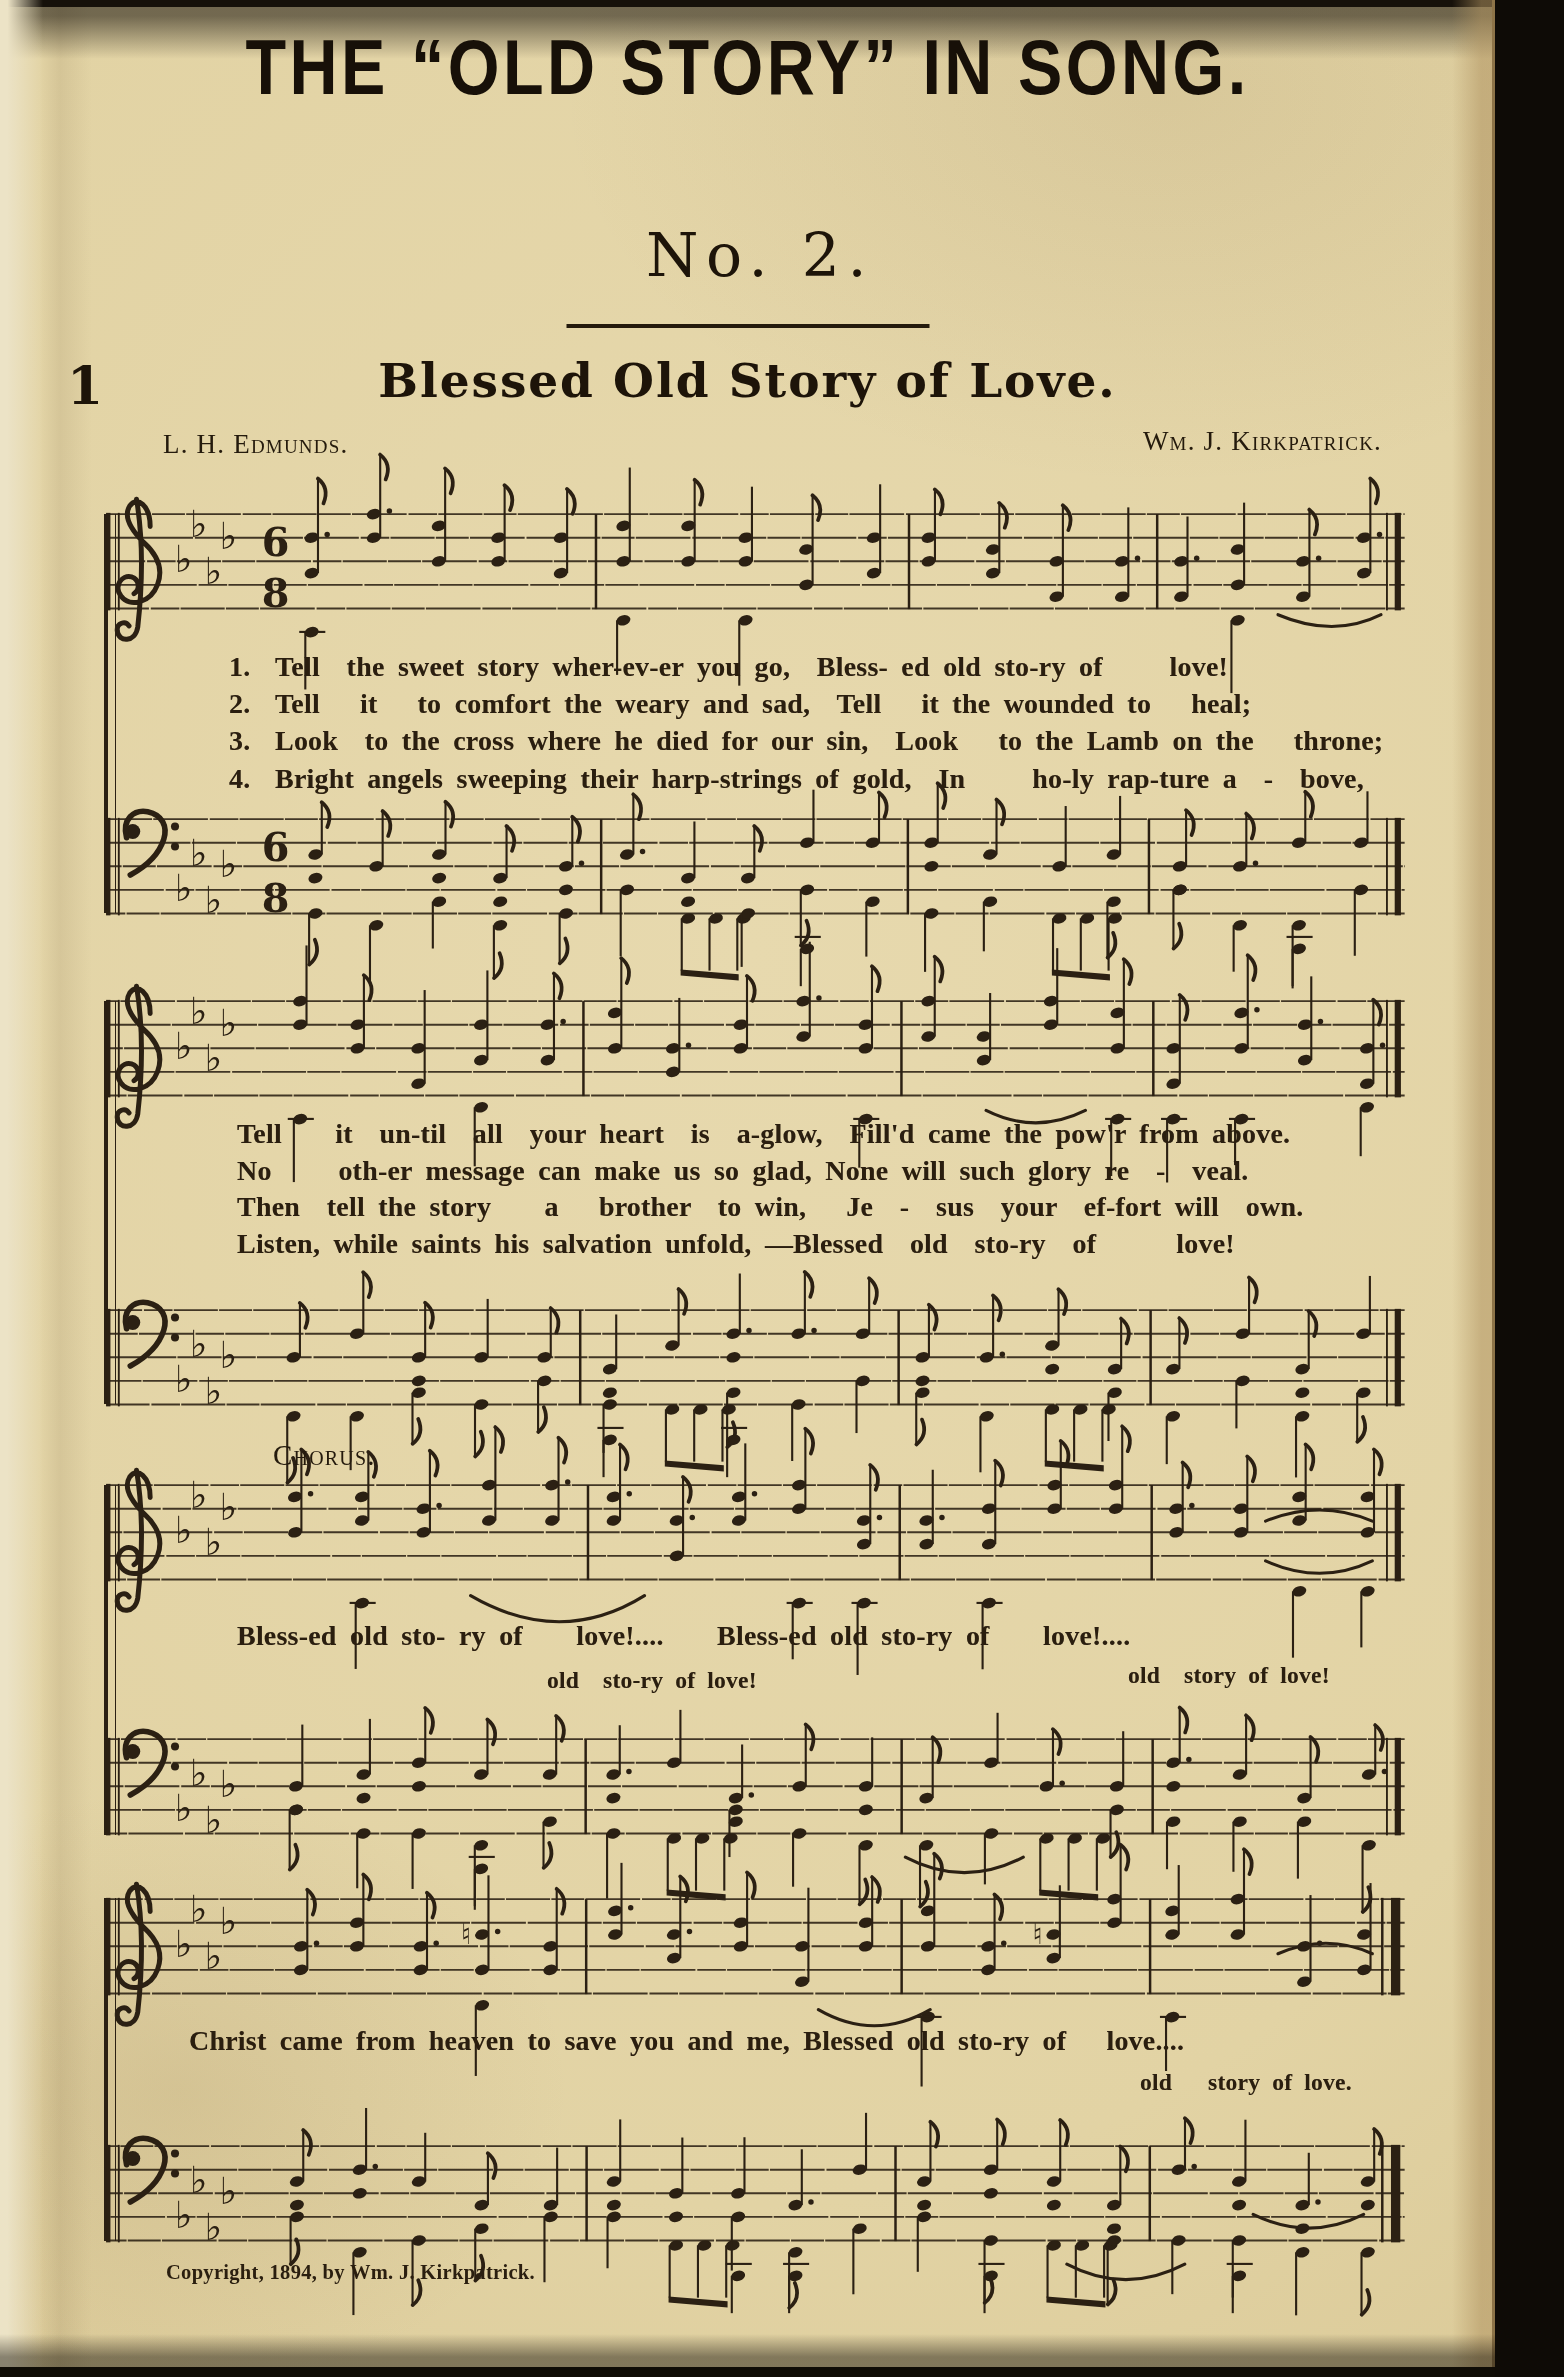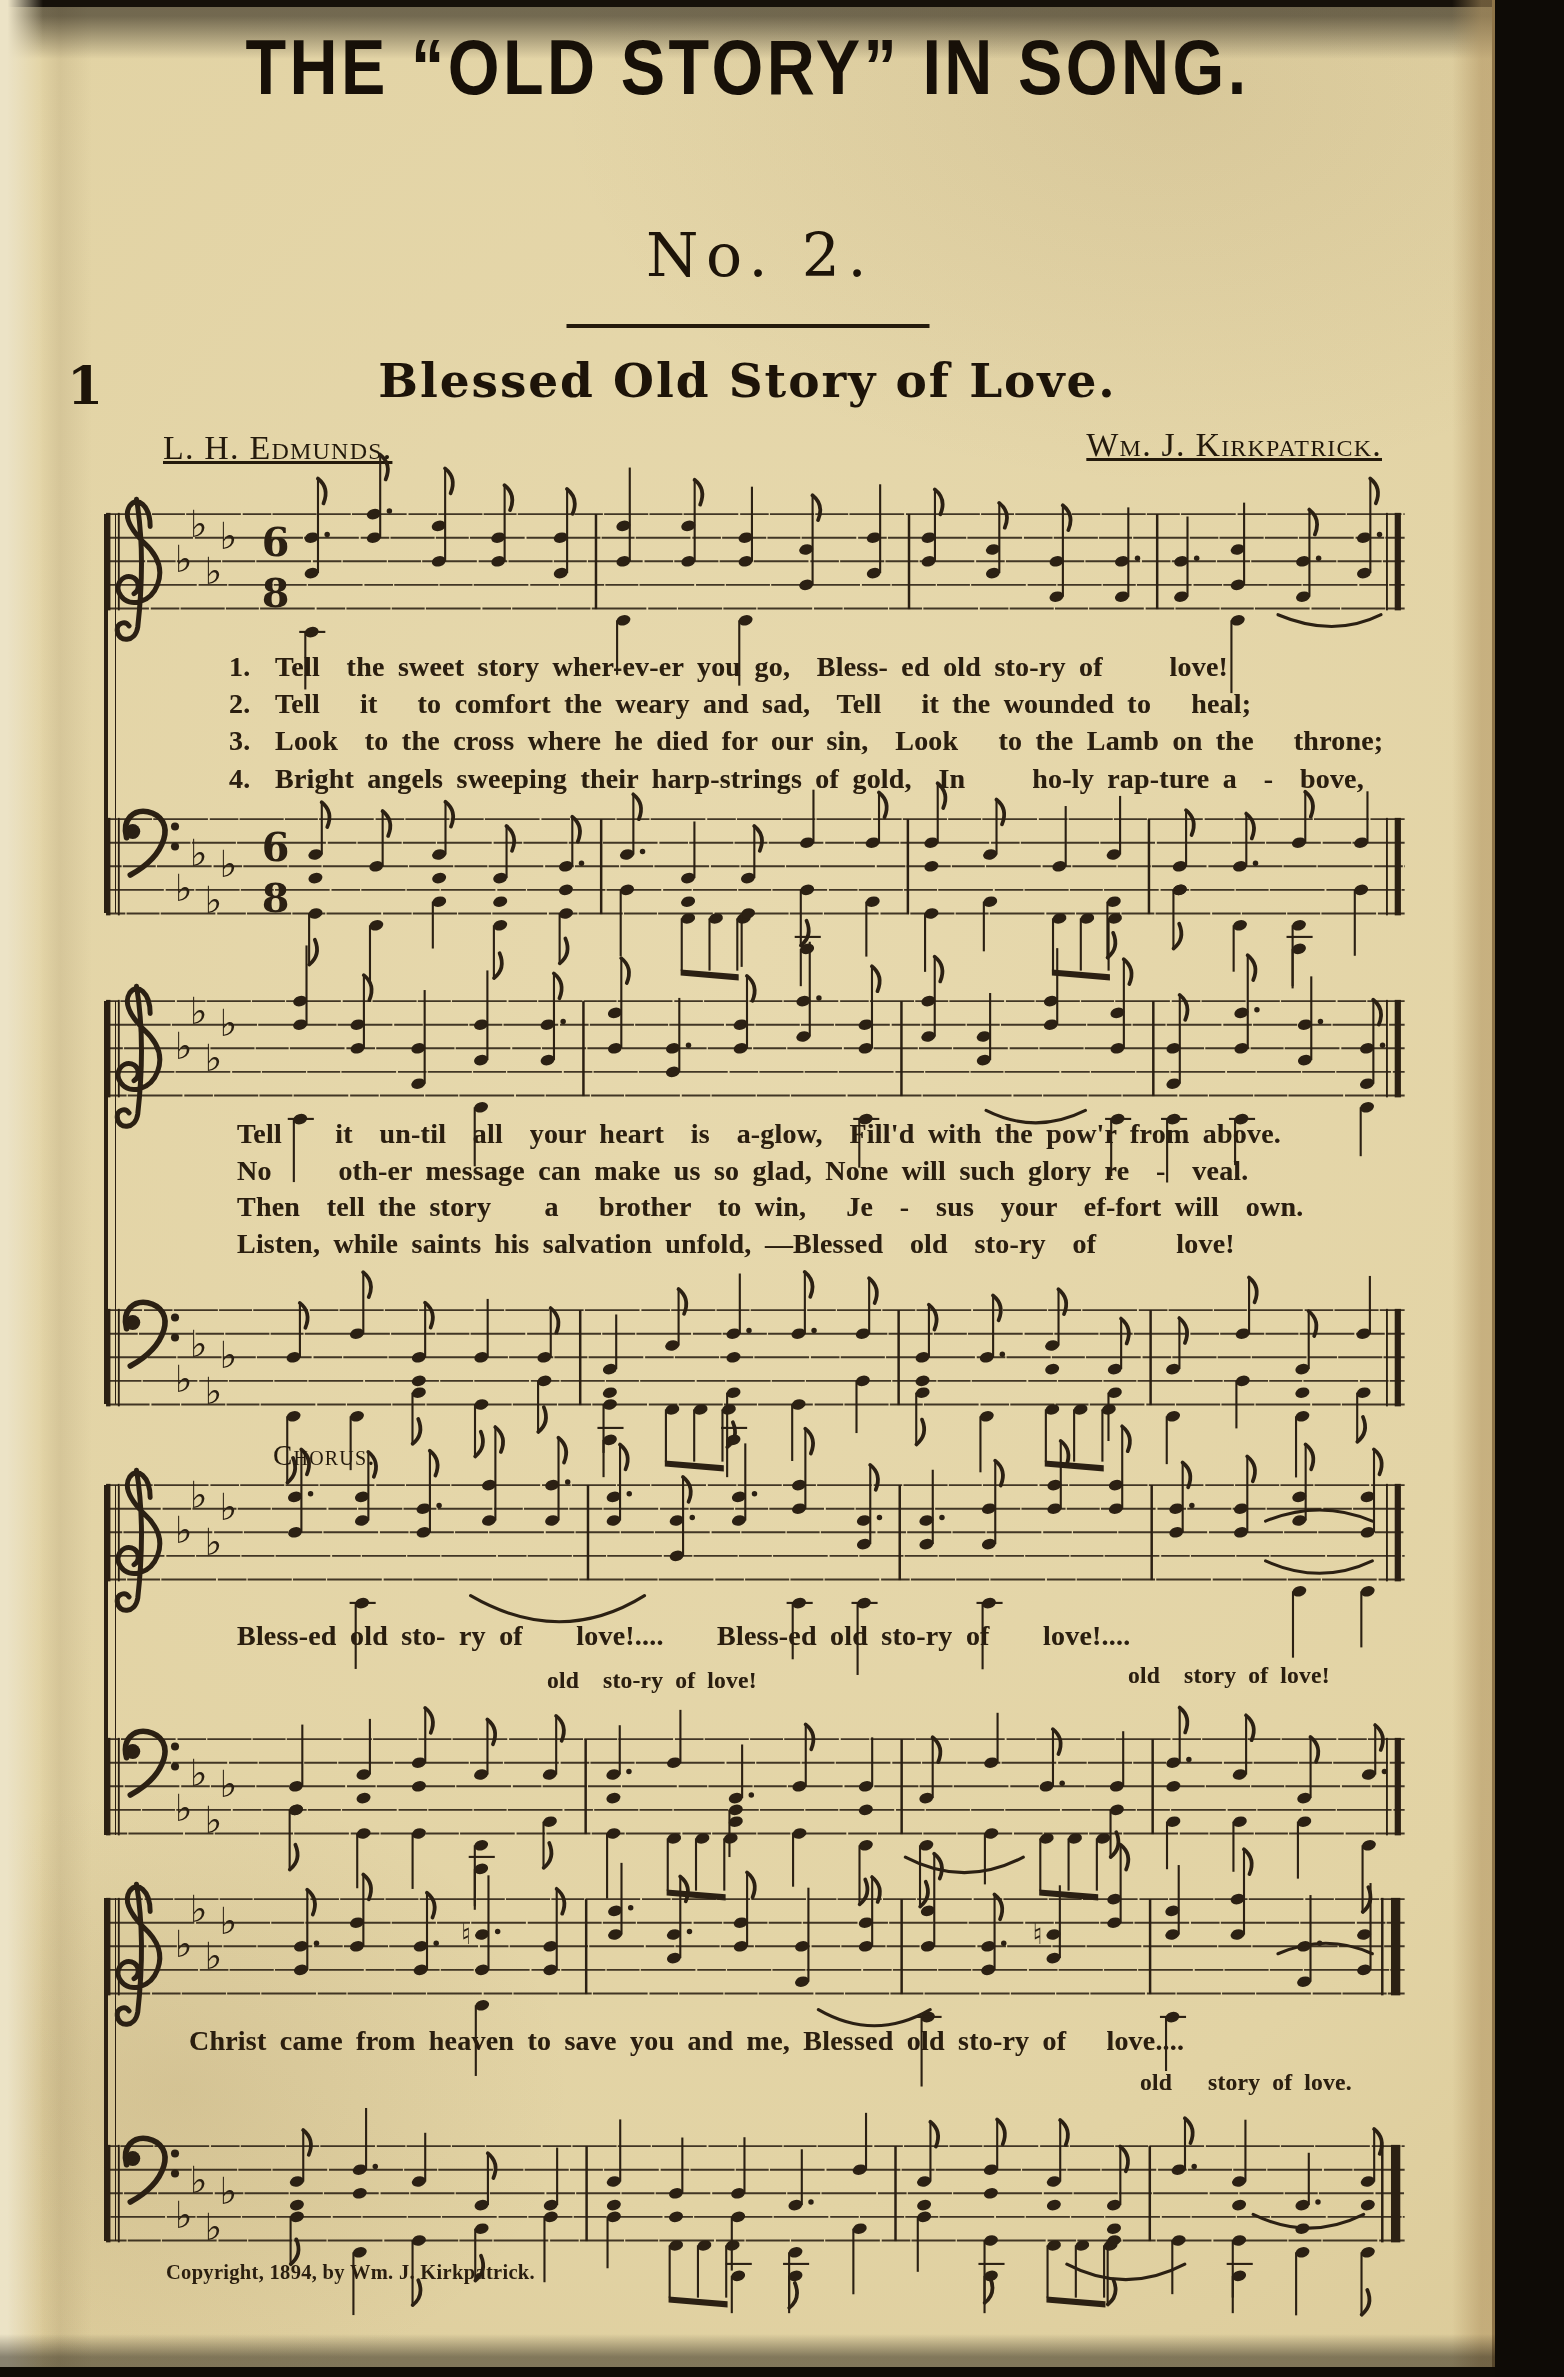--- a/index.html
+++ b/index.html
@@ -29,21 +29,21 @@
     font-family:"Liberation Sans",sans-serif;font-weight:bold;font-size:70px;letter-spacing:3.7px;color:#171008;}
   .series-title .stretch{display:inline-block;transform:scale(.95,1.12);transform-origin:center;}
   .series-number{position:absolute;left:0;right:0;top:220px;text-align:center;
     font-family:"DejaVu Serif",serif;font-size:60px;letter-spacing:7.5px;color:#1d1409;margin-left:25px;}
   .title-rule{position:absolute;top:324px;left:50%;transform:translateX(-50%);width:363px;height:4.3px;
     background:#241a0c;}
   .hymn-number{position:absolute;left:67px;top:355px;font-family:"DejaVu Serif",serif;
     font-weight:bold;font-size:52px;color:#1d1409;}
   .hymn-title{position:absolute;left:0;right:0;top:353px;margin:0;text-align:center;
     font-family:"DejaVu Serif",serif;font-weight:bold;font-size:47px;letter-spacing:1.9px;color:#1d1409;}
-  .author{position:absolute;top:429px;font-variant:small-caps;font-size:34px;letter-spacing:1.2px;color:#241a0c;text-decoration:underline;}
+  .author{position:absolute;top:429px;font-variant:small-caps;font-size:27px;letter-spacing:1.2px;color:#241a0c;}
   .author.left{left:163px;}
   .author.right{right:113px;top:426px;text-align:right;}
   .chorus-label{position:absolute;left:237px;top:1439px;font-variant:small-caps;
     font-size:29px;letter-spacing:1.2px;color:#241a0c;margin-left:36px;}
   .staff{position:absolute;left:98px;width:1329px;height:286px;}
   .sys-line{position:absolute;left:104px;width:11.8px;
     border-left:4.3px solid #2b2013;border-right:1.9px solid #2b2013;box-sizing:border-box;}
   .lyric{position:absolute;font-weight:bold;font-size:28px;line-height:1.18;
     white-space:pre-wrap;word-spacing:.22em;letter-spacing:0.2px;color:#2a1e0f;
     text-shadow:0 0 0.6px rgba(42,30,15,.35);}
@@ -1069,21 +1069,21 @@
         <rect x="2082" y="138" width="15" height="157" fill="#2b2013"></rect>
         <path d="M1560 330 Q 1655 380 1750 330" stroke="#2b2013" stroke-width="5" fill="none" stroke-linecap="round"></path>
         <path d="M1860 250 Q 1950 294 2038 250" stroke="#2b2013" stroke-width="5" fill="none" stroke-linecap="round"></path>
       </svg></div>
 
   <div class="lyric" style="left:229px;top:650px"><span class="vnum">1.</span><span>Tell  the sweet story wher-ev-er you go,  Bless- ed old sto-ry of     love!</span></div>
   <div class="lyric" style="left:229px;top:687px"><span class="vnum">2.</span><span>Tell   it   to comfort the weary and sad,  Tell   it the wounded to   heal;</span></div>
   <div class="lyric" style="left:229px;top:724px"><span class="vnum">3.</span><span>Look  to the cross where he died for our sin,  Look   to the Lamb on the   throne;</span></div>
   <div class="lyric" style="left:229px;top:762px"><span class="vnum">4.</span><span>Bright angels sweeping their harp-strings of gold,  In     ho-ly rap-ture a  -  bove,</span></div>
 
-  <div class="lyric" style="left:237px;top:1117px">Tell    it  un-til  all  your heart  is  a-glow,  Fill'd with the pow'r from above.</div>
+  <div class="lyric" style="left:237px;top:1117px">Tell    it  un-til  all  your heart  is  a-glow,  Fill'd came the pow'r from above.</div>
   <div class="lyric" style="left:237px;top:1190px">Then  tell the story    a   brother  to win,   Je  -  sus  your  ef-fort will  own.</div>
   <div class="lyric" style="left:237px;top:1154px">No     oth-er message can make us so glad, None will such glory re  -  veal.</div>
   <div class="lyric" style="left:237px;top:1227px">Listen, while saints his salvation unfold, —Blessed  old  sto-ry  of      love!</div>
 
   <div class="chorus-label">Chorus.</div>
   <div class="lyric" style="left:237px;top:1619px">Bless-ed old sto- ry of    love!....    Bless-ed old sto-ry of    love!....</div>
   <div class="lyric echo" style="left:547px;top:1667px">old  sto-ry of love!</div>
   <div class="lyric echo" style="left:1128px;top:1662px">old  story of love!</div>
 
   <div class="lyric" style="left:189px;top:2024px">Christ came from heaven to save you and me, Blessed old sto-ry of   love....</div>

